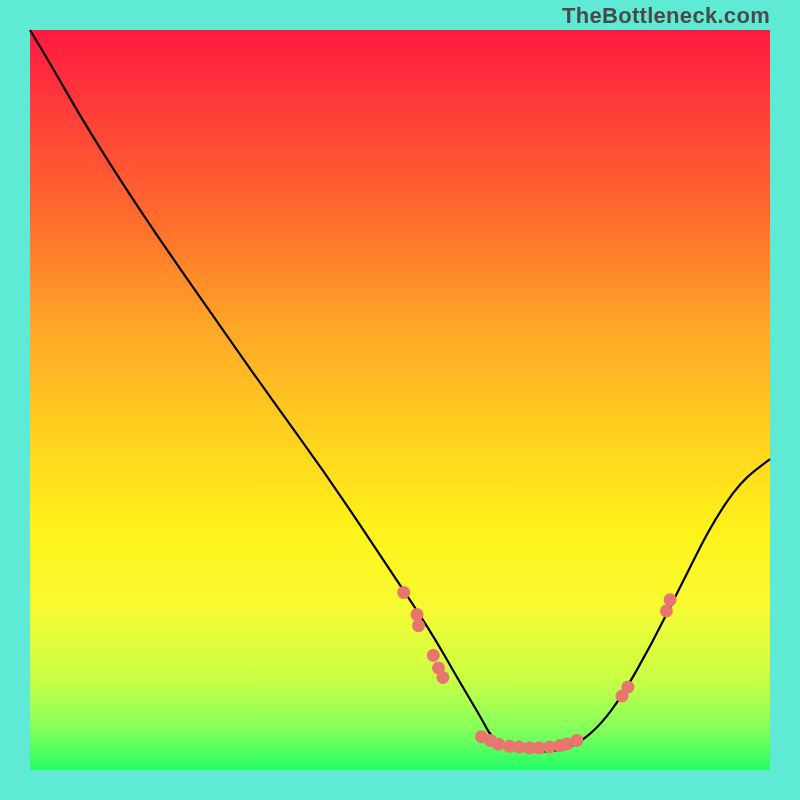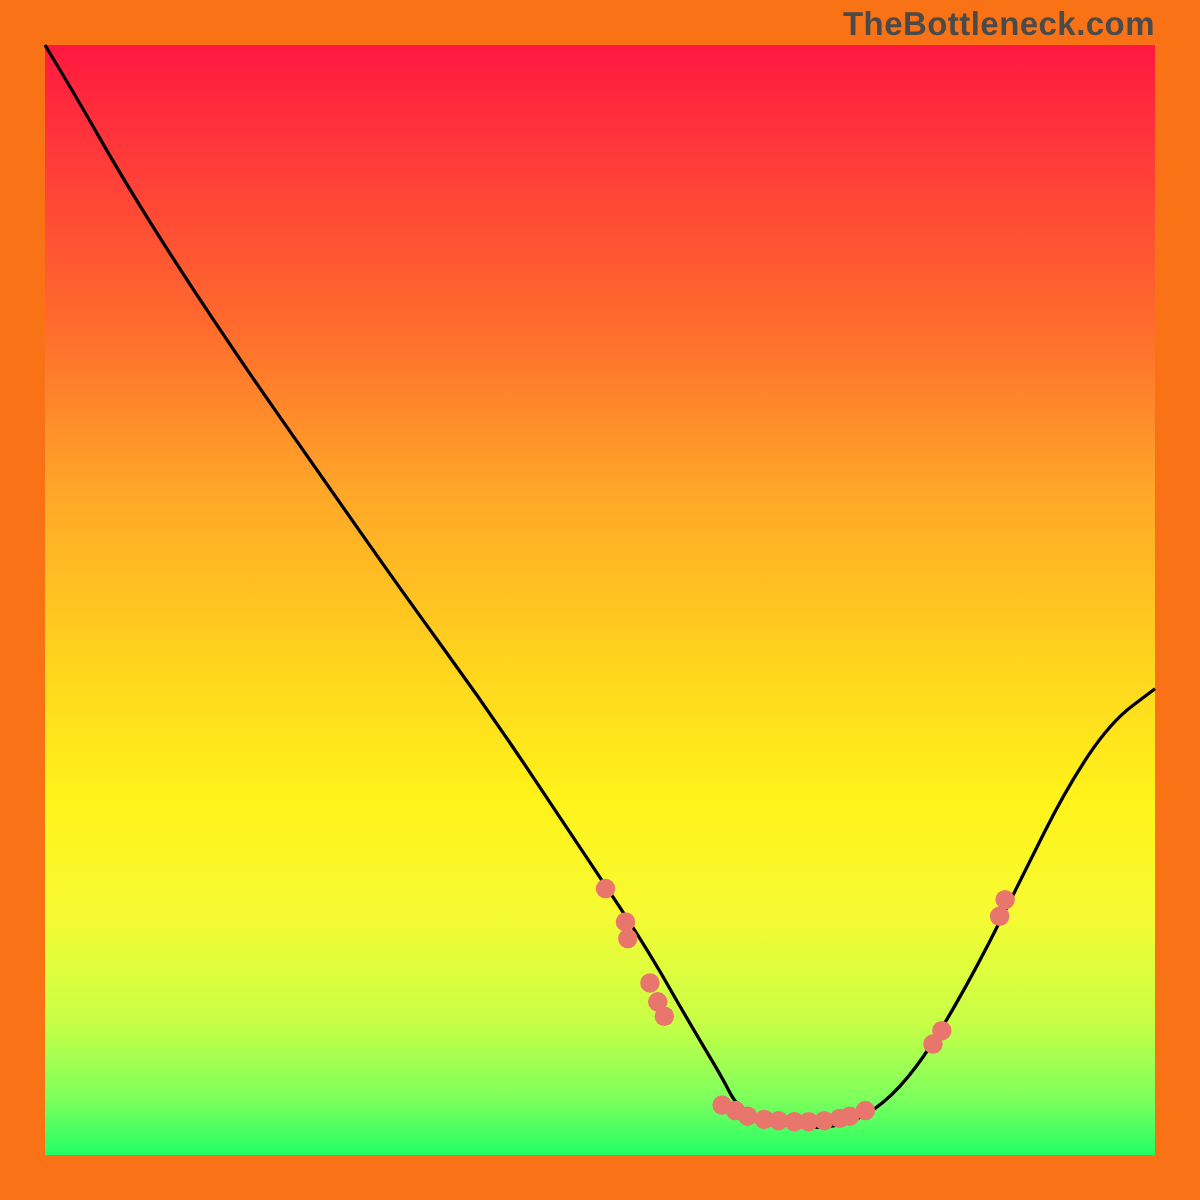--- a/index.html
+++ b/index.html
@@ -1,21 +1,21 @@
 <!DOCTYPE html>
 <html><head>
 <meta charset="utf-8">
 <style>
   * { margin: 0; padding: 0; box-sizing: border-box; }
   html, body { width: 800px; height: 800px; overflow: hidden; background: #000; }
   .stage {
     position: relative;
     width: 800px;
     height: 800px;
-    background: #f97316;
+    background: #5eead4;
   }
   .plot-area {
     position: absolute;
     width: 740px;
     height: 740px;
     left: 30px;
     top: 30px;
     background: linear-gradient(to bottom,
       #ff1940 0%,
       #ff3a3a 10%,

